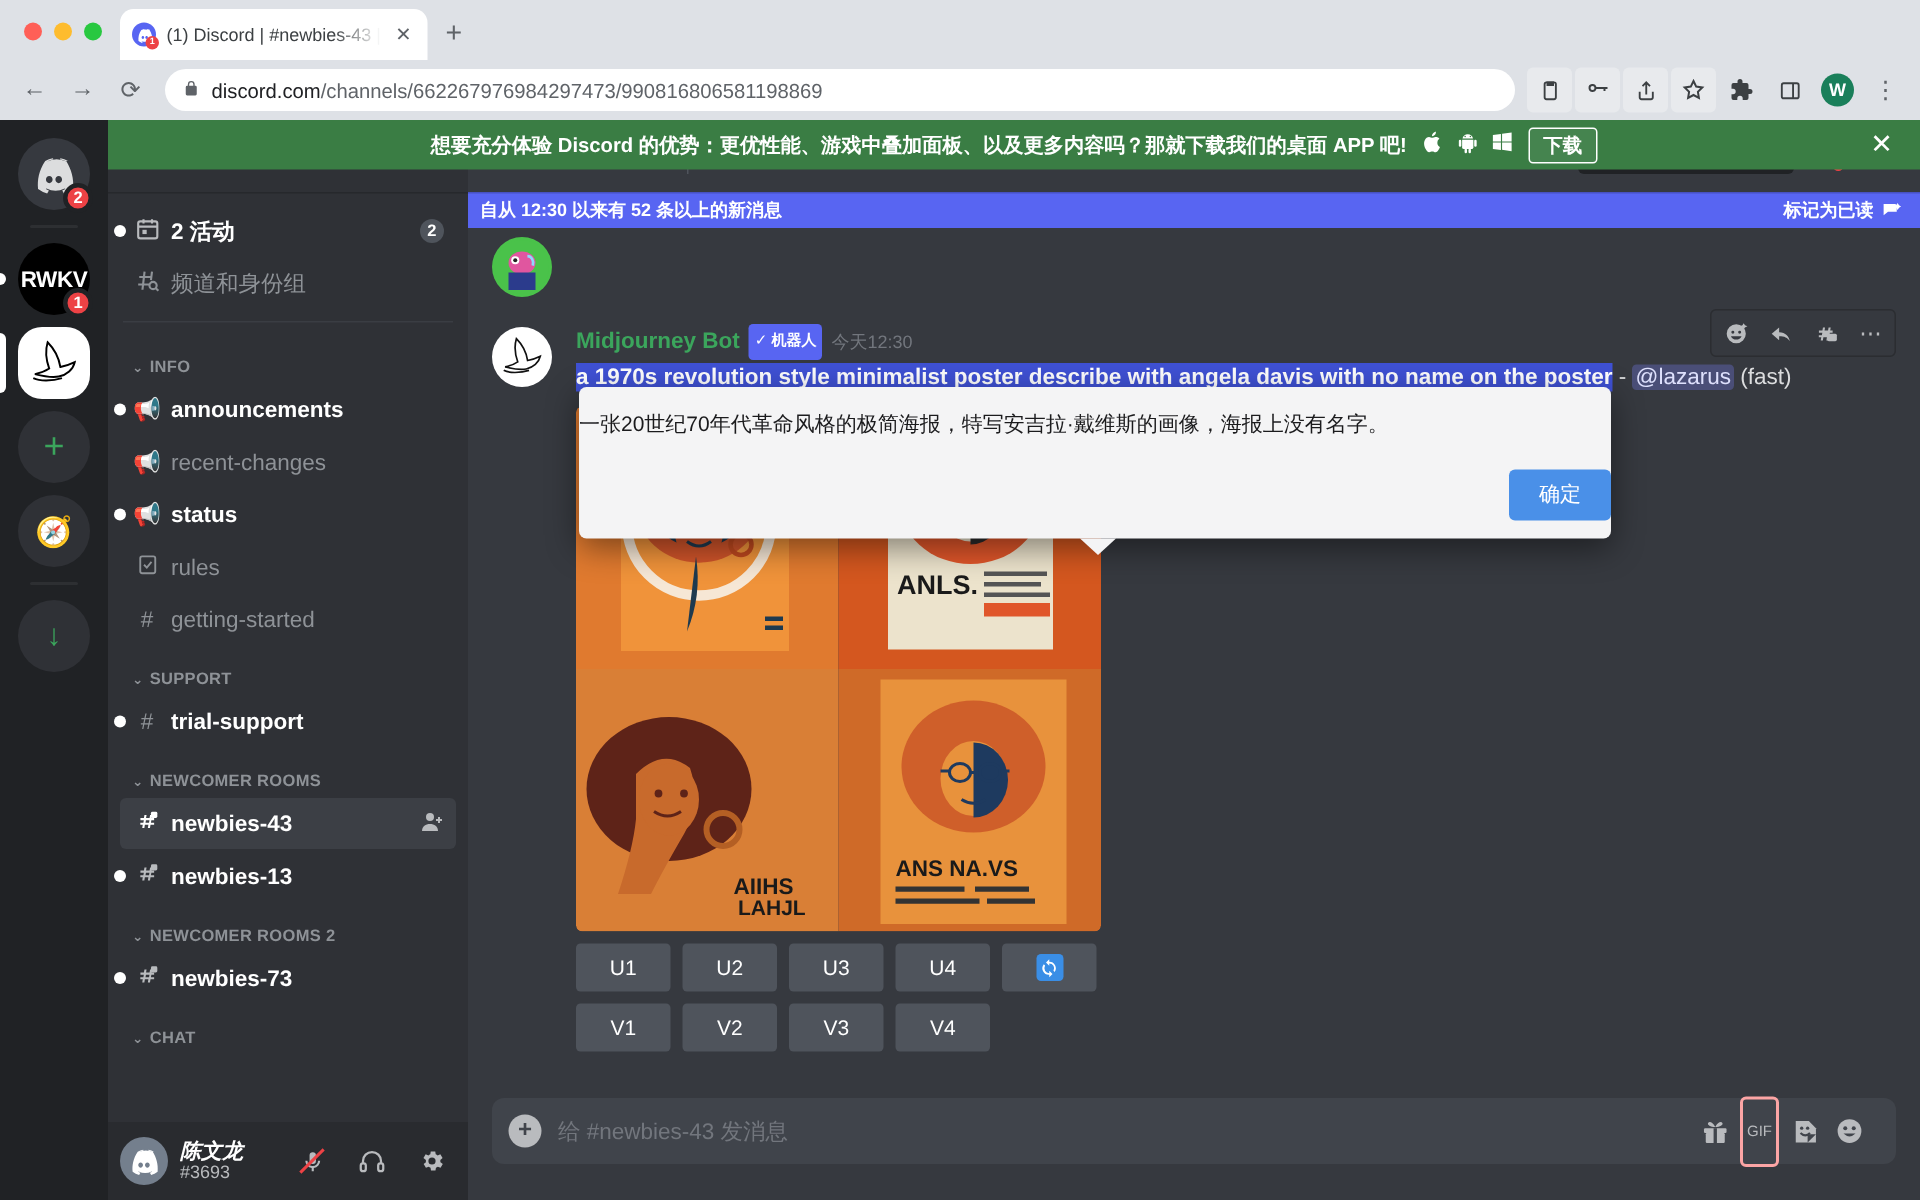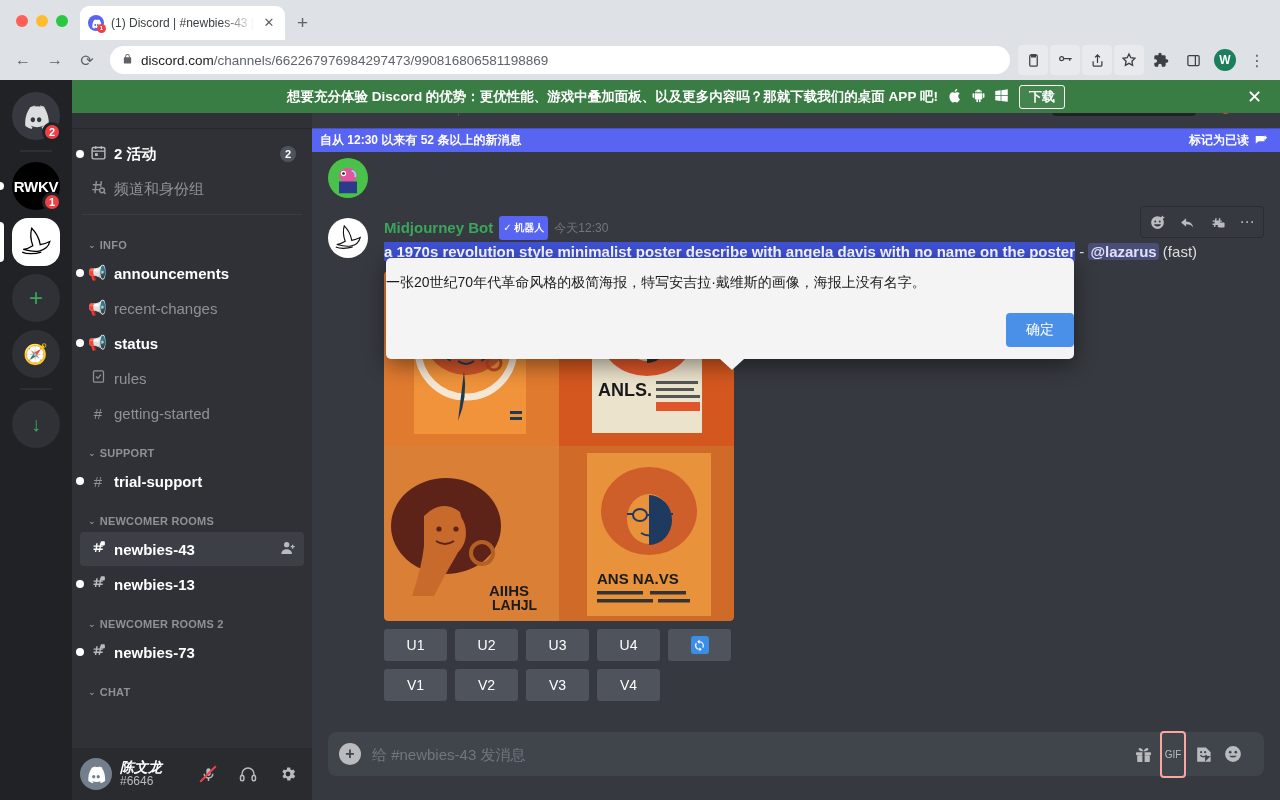--- a/index.html
+++ b/index.html
@@ -129,21 +129,21 @@
   .m-av.mj { background:#fff; }
   .m-av.mj svg{width:30px;height:30px;fill:#111;}
   .m-body { flex:1; min-width:0; }
   .m-head { display:flex; align-items:center; gap:6px; line-height:1.375rem;}
   .m-author { color:#3ba55c; font-weight:600; font-size:15px; }
   .bot-tag { background:#5865f2; color:#fff; font-size:10px; font-weight:600; padding:1px 4px;
      border-radius:3px; display:flex; align-items:center; gap:2px;}
   .m-time { color:#72767d; font-size:12px; }
   .m-text { font-size:15px; line-height:1.375rem; color:#dcddde; margin-top:1px;}
   .sel-text { background:#3f51d4; color:#fff; padding:1px 0; font-weight:600;}
-  .mention { background:#4a4e77; color:#dee0fc; font-weight:700; border-radius:3px; padding:0 2px;}
+  .mention { background:#4a4e77; color:#dee0fc; font-weight:400; border-radius:3px; padding:0 2px;}
   .dim { color:#dcddde; }
 
   .grid-img { width:350px; height:350px; border-radius:4px; margin-top:8px;
      overflow:hidden; display:block; }
   .btn-rows { margin-top:8px; display:flex; flex-direction:column; gap:8px; }
   .btn-row { display:flex; gap:8px; }
   .mjbtn { width:63px; height:32px; background:#4f545c; border-radius:3px; color:#fff;
      font-size:14px; font-weight:500; display:flex;align-items:center;justify-content:center;
      cursor:pointer; border:none; font-family:inherit;}
   .mjbtn.blue { background:#4f545c; }
@@ -428,21 +428,21 @@
     </div>
 
     <div class="user-panel">
       <span class="u-av">
         <svg viewBox="0 0 24 24">
             <path d="M20 4.5A17 17 0 0 0 15.7 3l-.3.6a15 15 0 0 1 3.9 1.4 13 13 0 0 0-11.6 0A15 15 0 0 1 11.7 3.6L11.3 3A17 17 0 0 0 7 4.5C3.3 10 2.4 15.3 2.9 20.5a17 17 0 0 0 5.2 2.6l1-1.7a11 11 0 0 1-1.8-.8l.4-.3a12 12 0 0 0 10.4 0l.4.3c-.6.3-1.2.6-1.8.8l1 1.7a17 17 0 0 0 5.2-2.6c.6-6-1-11.2-3.9-16zM9.3 17.3c-1 0-1.9-1-1.9-2.1s.8-2.1 1.9-2.1 1.9 1 1.9 2.1-.9 2.1-1.9 2.1zm5.4 0c-1 0-1.9-1-1.9-2.1s.8-2.1 1.9-2.1 1.9 1 1.9 2.1-.9 2.1-1.9 2.1z"></path>
           </svg>
       </span>
       <span class="u-names">
         <span class="u-name" style="display:block">陈文龙</span>
-        <span class="u-tag" style="display:block">#6646</span>
+        <span class="u-tag" style="display:block">#3693</span>
       </span>
       <span class="u-ic">
         <svg width="17" height="17" viewBox="0 0 24 24" fill="#b9bbbe">
             <path d="M12 14a3 3 0 0 0 3-3V6a3 3 0 0 0-6 0v5a3 3 0 0 0 3 3z"></path>
             <path d="M17 11a5 5 0 0 1-10 0H5a7 7 0 0 0 6 6.9V21h2v-3.1A7 7 0 0 0 19 11h-2z"></path>
           </svg>
         <span class="slash"></span>
       </span>
       <span class="u-ic">
         <svg width="18" height="18" viewBox="0 0 24 24" fill="none" stroke="#b9bbbe" stroke-width="2">

